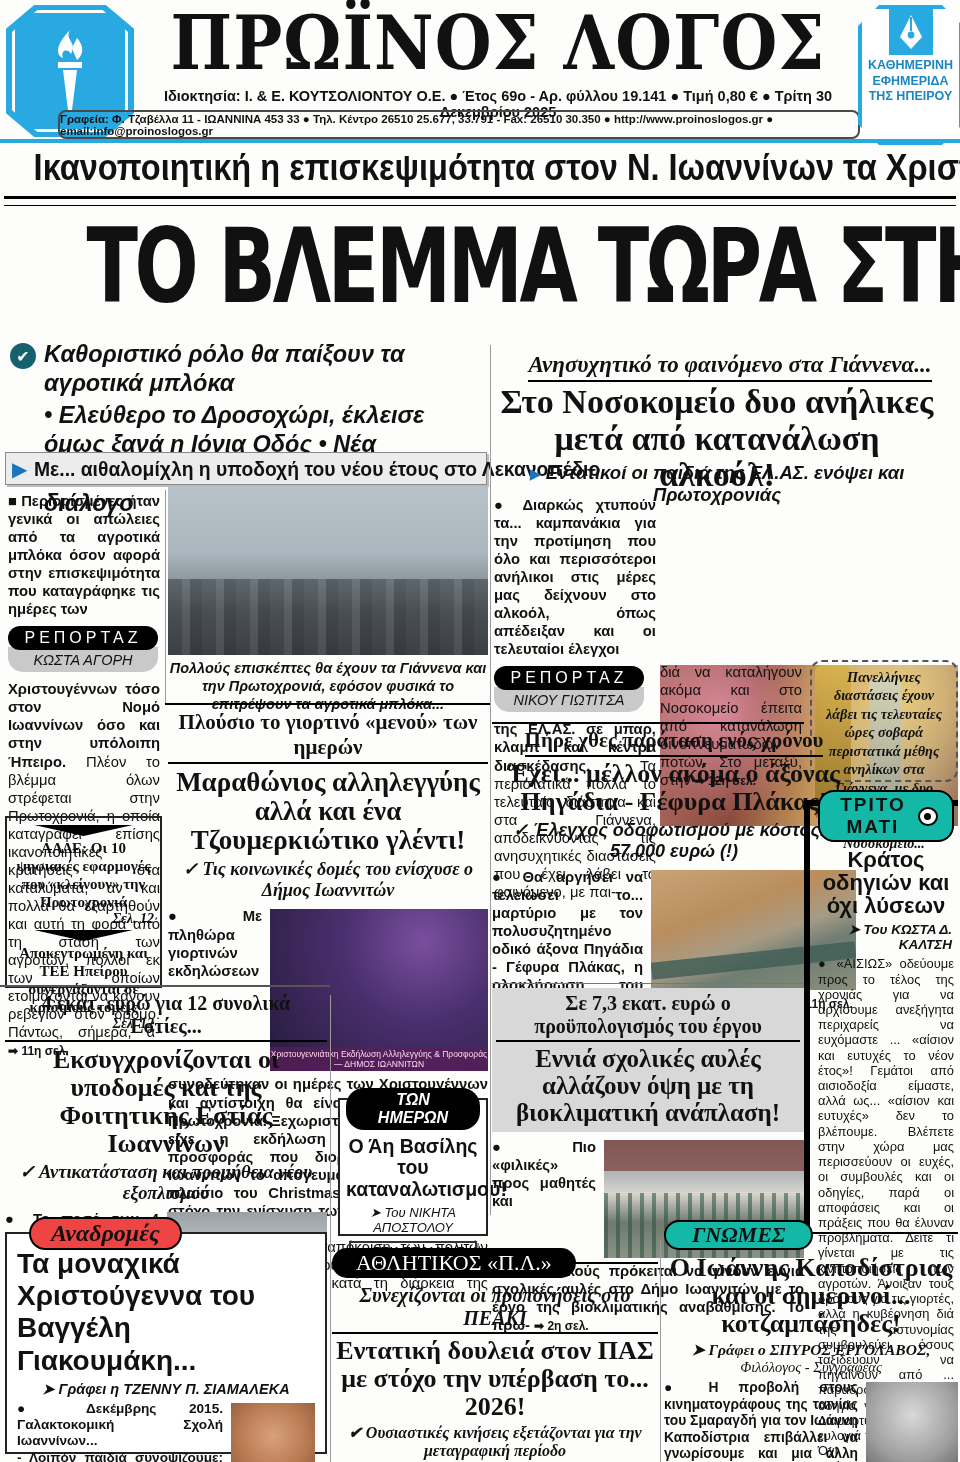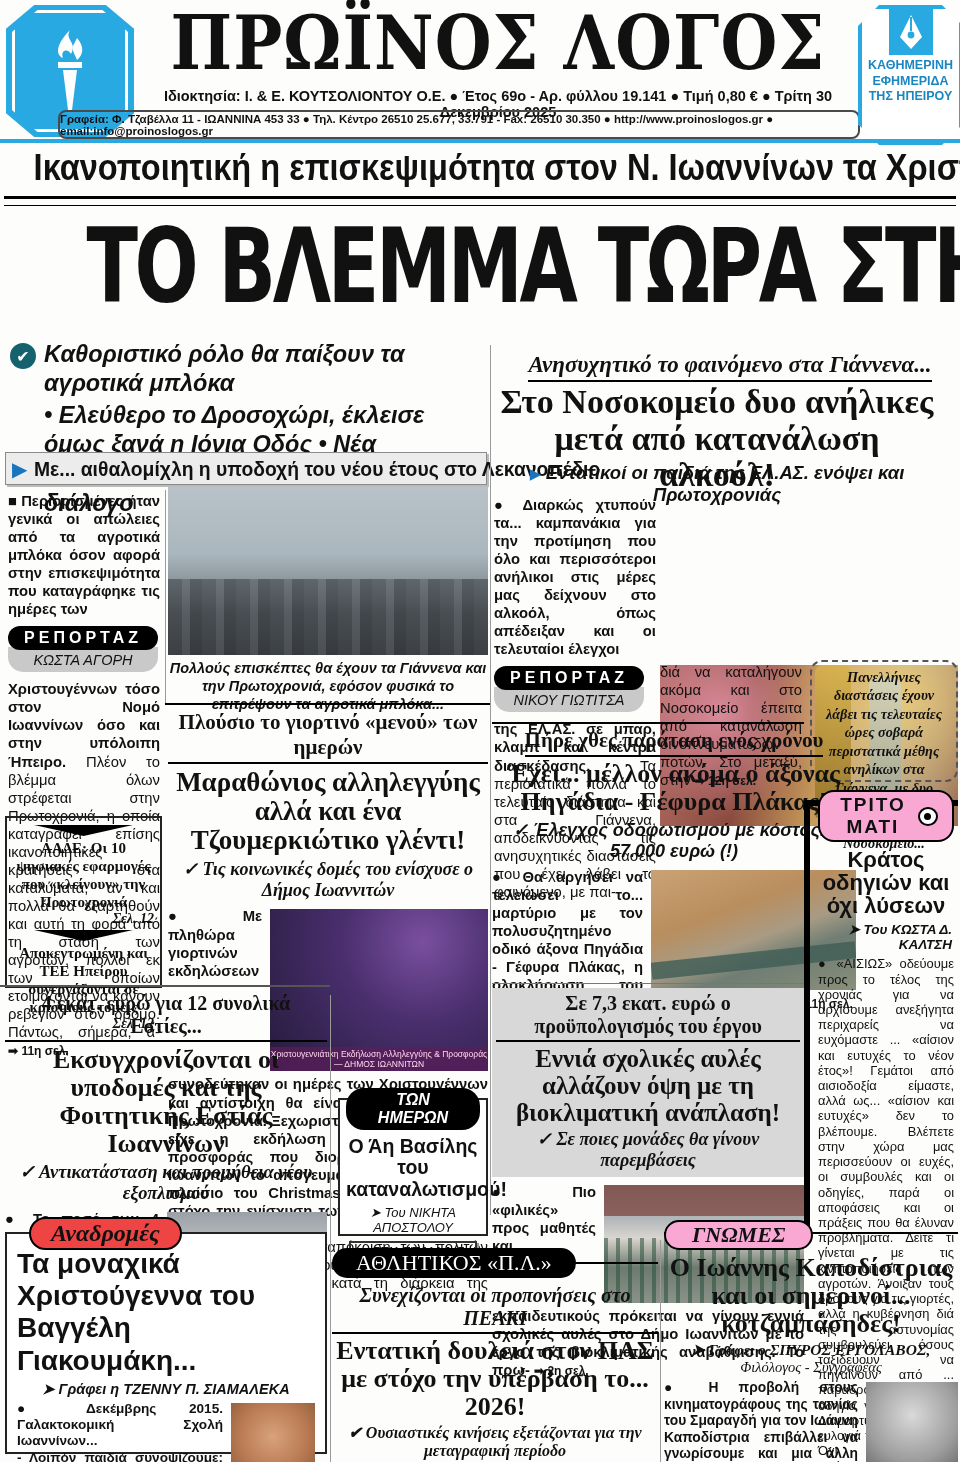--- a/index.html
+++ b/index.html
@@ -41,21 +41,21 @@
     transform-origin:center top;white-space:nowrap;}
   .bullets{font-style:italic;font-weight:bold;font-size:23.5px;line-height:1.25;}
   #checkCircle{width:26px;height:26px;border-radius:50%;background:#15616d;color:#fff;
     display:inline-flex;align-items:center;justify-content:center;font-size:16px;flex:0 0 26px;margin-top:3px;}
   #banner{left:5px;top:452px;width:482px;height:33px;background:#ececec;border:1px solid #8a8a8a;
     box-shadow:2px 2px 0 #bbb;display:flex;align-items:center;gap:7px;padding:0 6px;box-sizing:border-box;}
   #banner .txt{font-weight:bold;font-size:21px;transform:scaleX(.92);transform-origin:left;white-space:nowrap;}
   .playArrow{color:#1b75bc;font-size:20px;}
   
   .badge{width:150px;text-align:center;margin:8px 0;}
-  .badge .bt{background:#000;color:#fff;border-radius:15px;font-weight:bold;font-size:16px;
+  .badge .bt{background:#000;color:#fff;border-radius:15px;font-weight:normal;font-size:16px;
     letter-spacing:4px;padding:3px 0;position:relative;z-index:1;}
   .badge .bb{background:#c9c9c9;border-radius:0 0 15px 15px;font-weight:normal;font-style:italic;
     font-size:14.5px;padding:5px 0 4px;margin-top:-3px;}
   .body15{font-size:14.8px;line-height:1.22;}
   .bold{font-weight:bold;}
   
   #aadeBox{left:5px;top:816px;width:157px;height:172px;border:2px solid #222;box-sizing:border-box;
     padding:4px 6px;text-align:center;}
   .tri{width:70%;height:11px;background:#000;margin:3px auto;clip-path:polygon(0 0,100% 0,50% 100%);}
   .teaser{font-family:"Liberation Serif",serif;font-weight:bold;font-size:15px;line-height:1.2;}
@@ -66,21 +66,21 @@
   
   .hserif{font-family:"Liberation Serif",serif;font-weight:bold;text-align:center;line-height:1.08;}
   .sub{font-weight:bold;font-style:italic;text-align:center;}
   .subserif{font-family:"Liberation Serif",serif;font-weight:bold;font-style:italic;text-align:center;}
   .floatR{float:right;margin:2px 0 4px 8px;}
   
   #noteBox{border:2px dashed #555;border-radius:12px;padding:6px 8px;
     font-family:"Liberation Serif",serif;font-weight:bold;font-style:italic;font-size:14.2px;
     text-align:center;line-height:1.3;box-sizing:border-box;}
   #tritoMati{border-left:6px solid #000;border-top:6px solid #000;box-sizing:border-box;padding:0 4px 0 8px;}
-  .pillHdr{background:#f9a8d4;border:2px solid #000;border-radius:16px;display:inline-flex;
+  .pillHdr{background:#14b8a6;border:2px solid #000;border-radius:16px;display:inline-flex;
     align-items:center;gap:6px;padding:2px 14px;font-weight:bold;}
   .eye{width:26px;height:15px;border:2px solid #000;border-radius:50%;background:#fff;
     display:inline-flex;align-items:center;justify-content:center;}
   .eye i{width:7px;height:7px;border-radius:50%;background:#000;display:block;}
   .boxed{border:2px solid #222;box-sizing:border-box;background:#fff;}
   .pillLbl{position:absolute;top:-17px;left:22px;background:#ef4444;border:2px solid #000;border-radius:18px;
     padding:1px 20px;font-family:"Liberation Serif",serif;font-weight:bold;font-style:italic;font-size:24px;}
   .blackPill{background:#000;color:#fff;border-radius:18px;padding:3px 20px;display:inline-block;}
   #selBtn{border:2px solid #333;box-shadow:2px 2px 0 #999;font-weight:bold;font-size:12px;
     padding:2px 10px;display:inline-block;letter-spacing:1px;}
@@ -244,21 +244,20 @@
       <span>● «ΑΙΣΙΩΣ» οδεύουμε προς το τέλος της χρονιάς για να αρχίσουμε ανεξήγητα περιχαρείς να ευχόμαστε ... «αίσιον και ευτυχές το νέον έτος»! Γεμάτοι από αισιοδοξία είμαστε, αλλά ως... «αίσιον και ευτυχές» δεν το βλέπουμε. Βλέπετε στην χώρα μας περισσεύουν οι ευχές, οι συμβουλές και οι οδηγίες, παρά οι αποφάσεις και οι πράξεις που θα έλυναν προβλήματα. Δείτε τι γίνεται με τις κινητοποιήσεις των αγροτών. Άνοιξαν τους δρόμους για τις γιορτές, αλλά η κυβέρνηση διά της αστυνομίας συμβουλεύει όσους ταξιδεύουν να πηγαίνουν από ... παραδρόμους, με την οδηγία να προσέχουν! Διαμαρτυρίες για την ευλογιά των προβάτων; Όχι εμβόλια, τα σφάζουμε και ησυχάζουμε!</span><br>
       
       
     </div>
   </div>
 
   <div class="abs" style="left:492px;top:988px;width:312px;">
     <div class="grayPanel" style="padding:4px 4px 6px;">
       <div class="kick serif" style="font-size:20px;"><span>Σε 7,3 εκατ. ευρώ ο προϋπολογισμός του έργου</span></div>
       <div class="hserif" style="font-size:25px;margin-top:3px;">Εννιά σχολικές αυλές αλλάζουν όψη με τη βιοκλιματική ανάπλαση!</div>
-      <div class="subserif" style="font-size:18px;margin-top:2px;">✓ Σε ποιες μονάδες θα γίνουν παρεμβάσεις</div>
     </div>
     <div class="body15 bold just" style="margin-top:6px;">
       <div class="floatR ph" style="width:200px;height:118px;background:
         linear-gradient(180deg,#8d9296 0%,#b5b9bb 30%,#d9d5cf 45%,#6e7a6e 70%,#8b9389 100%);">
         <div style="position:absolute;left:0;top:0;width:100%;height:26%;background:#7a3f38;opacity:.7;"></div>
         <div style="position:absolute;left:0;bottom:0;width:100%;height:55%;background:
           repeating-linear-gradient(90deg,rgba(40,80,60,.55) 0 4px,rgba(0,0,0,0) 4px 12px);"></div>
       </div>
       <span>● Πιο «φιλικές» προς μαθητές και εκπαιδευτικούς πρόκειται να γίνουν εννιά σχολικές αυλές στο Δήμο Ιωαννιτών με το έργο της βιοκλιματικής αναβάθμισης. Το πρω-</span>
       <span class="jump">➡ 2η σελ.</span>

